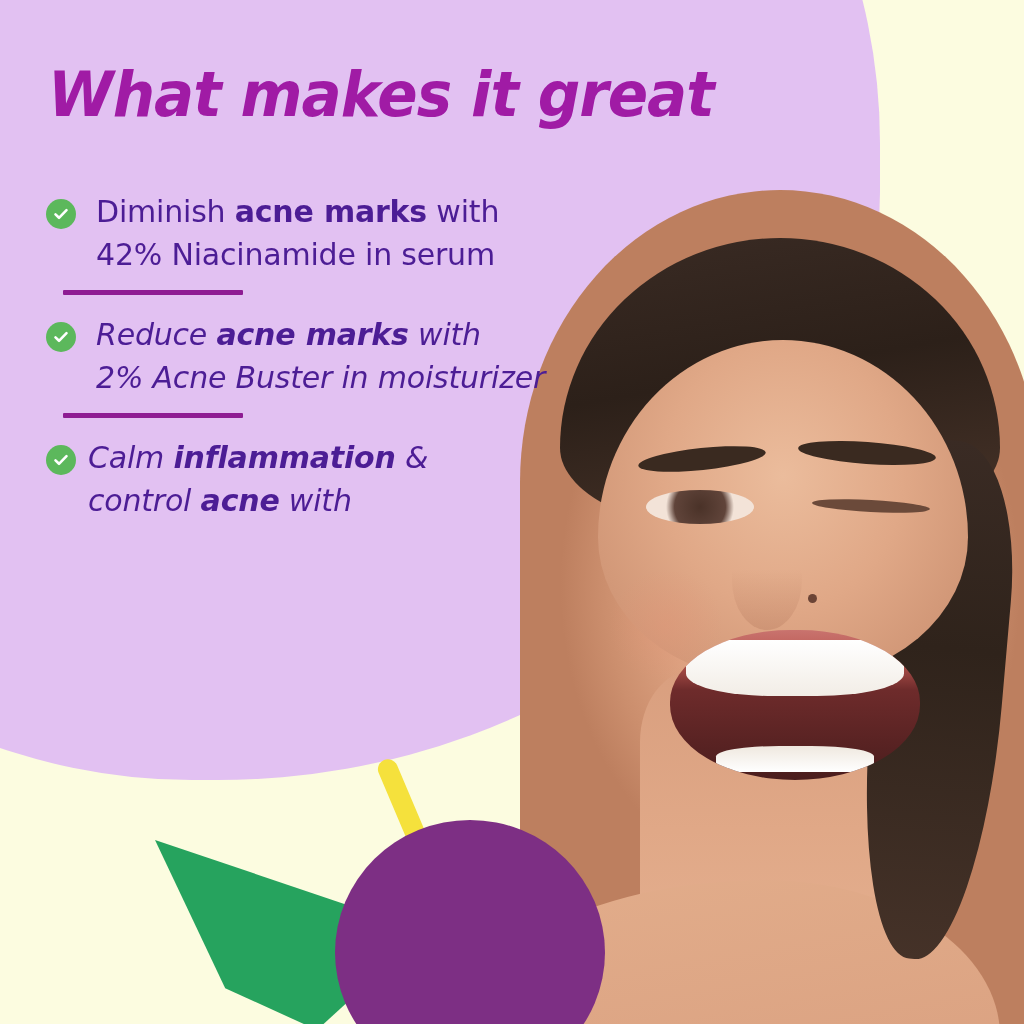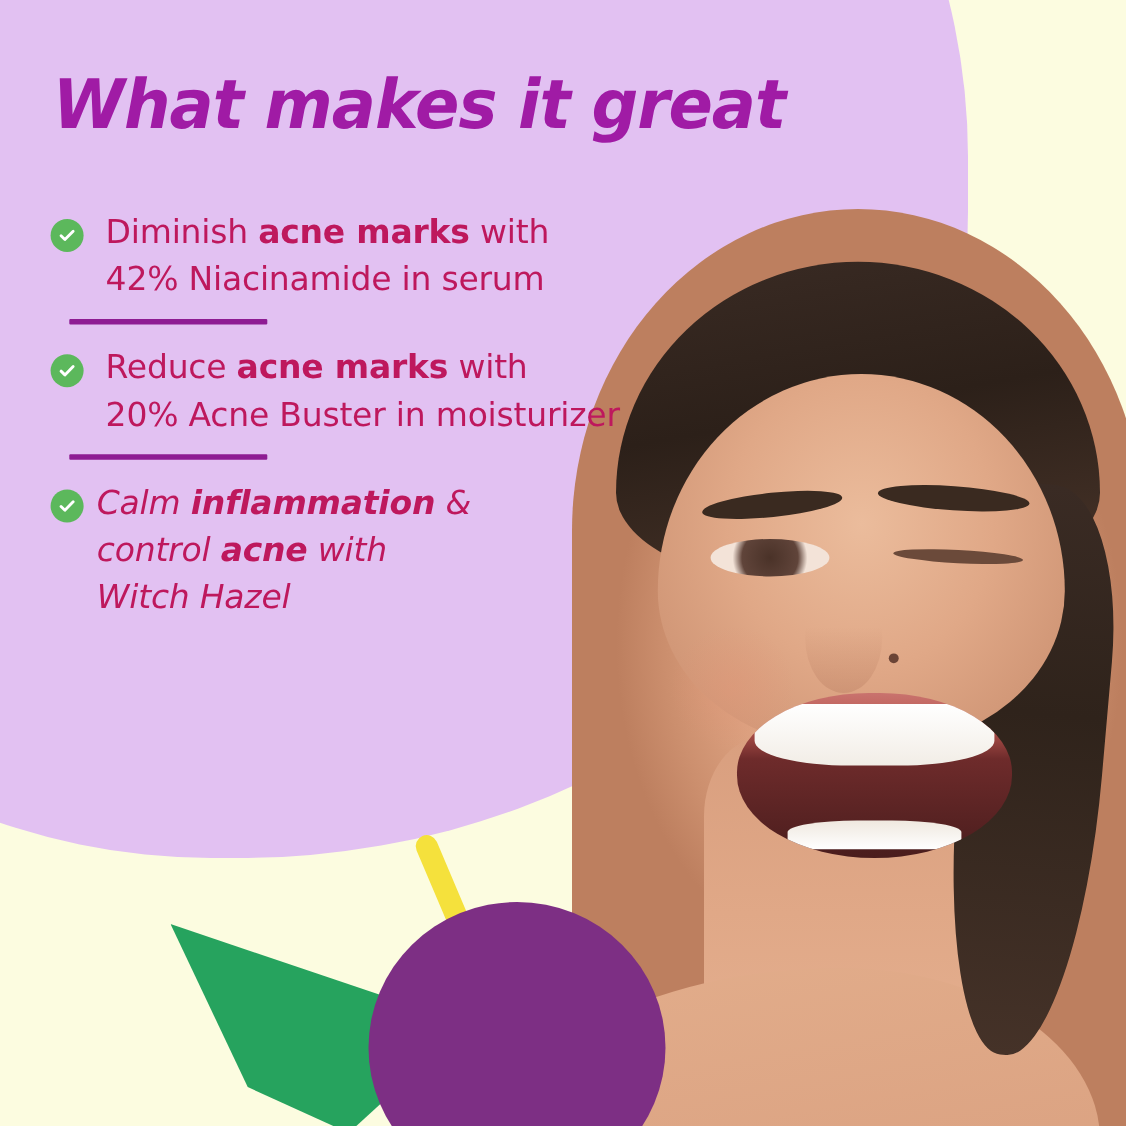--- a/index.html
+++ b/index.html
@@ -282,40 +282,40 @@
     position: absolute;
     left: 6px;
     top: 6px;
   }
 
   .benefit-text {
     margin-left: 14px;
     font-family: "DejaVu Sans", sans-serif;
     font-size: 30px;
     line-height: 43px;
-    color: #be185d;
+    color: #4c1d95;
     letter-spacing: -0.2px;
   }
   .benefit-text b {
     font-weight: bold;
   }
 
   .divider {
     width: 180px;
     height: 5px;
     background: #8E1C93;
     margin: 14px 0 18px 17px;
     border-radius: 1px;
   }
 
   .b1 .benefit-text { margin-left: 20px; }
   .b2 .benefit-text { margin-left: 20px; }
   .b3 .benefit-text { margin-left: 12px; }
 
-  .sp1 { margin-top: 2px; }
+  .sp1 { margin-top: 2px; font-style: italic; }
   .sp2 { margin-top: 0px; font-style: italic; }
 </style>
 </head>
 <body>
 
 <div id="poster">
 
   <div class="cream-base"></div>
   <div class="lavender-blob"></div>
   <div class="lavender-rect"></div>
@@ -368,36 +368,35 @@
 
       <div class="benefit b2 sp1">
         <div class="benefit-row">
           <span class="check-icon">
             <svg width="18" height="18" viewBox="0 0 18 18" aria-hidden="true">
               <path d="M3.5 9.4 L7 12.8 L14.5 5.2" fill="none" stroke="#FFFFFF" stroke-width="2.6" stroke-linecap="round" stroke-linejoin="round"></path>
             </svg>
           </span>
           <div class="benefit-text">
             <span>Reduce </span><b>acne marks</b><span> with</span><br>
-            <span>20% Acne Buster in moisturizer</span>
+            <span>2% Acne Buster in moisturizer</span>
           </div>
         </div>
         <div class="divider"></div>
       </div>
 
       <div class="benefit b3 sp2">
         <div class="benefit-row">
           <span class="check-icon">
             <svg width="18" height="18" viewBox="0 0 18 18" aria-hidden="true">
               <path d="M3.5 9.4 L7 12.8 L14.5 5.2" fill="none" stroke="#FFFFFF" stroke-width="2.6" stroke-linecap="round" stroke-linejoin="round"></path>
             </svg>
           </span>
           <div class="benefit-text">
             <span>Calm </span><b>inflammation</b><span> &amp;</span><br>
             <span>control </span><b>acne</b><span> with</span><br>
-            <span>Witch Hazel</span>
           </div>
         </div>
       </div>
 
     </div>
   </div>
 </div>
 
 </body></html>

